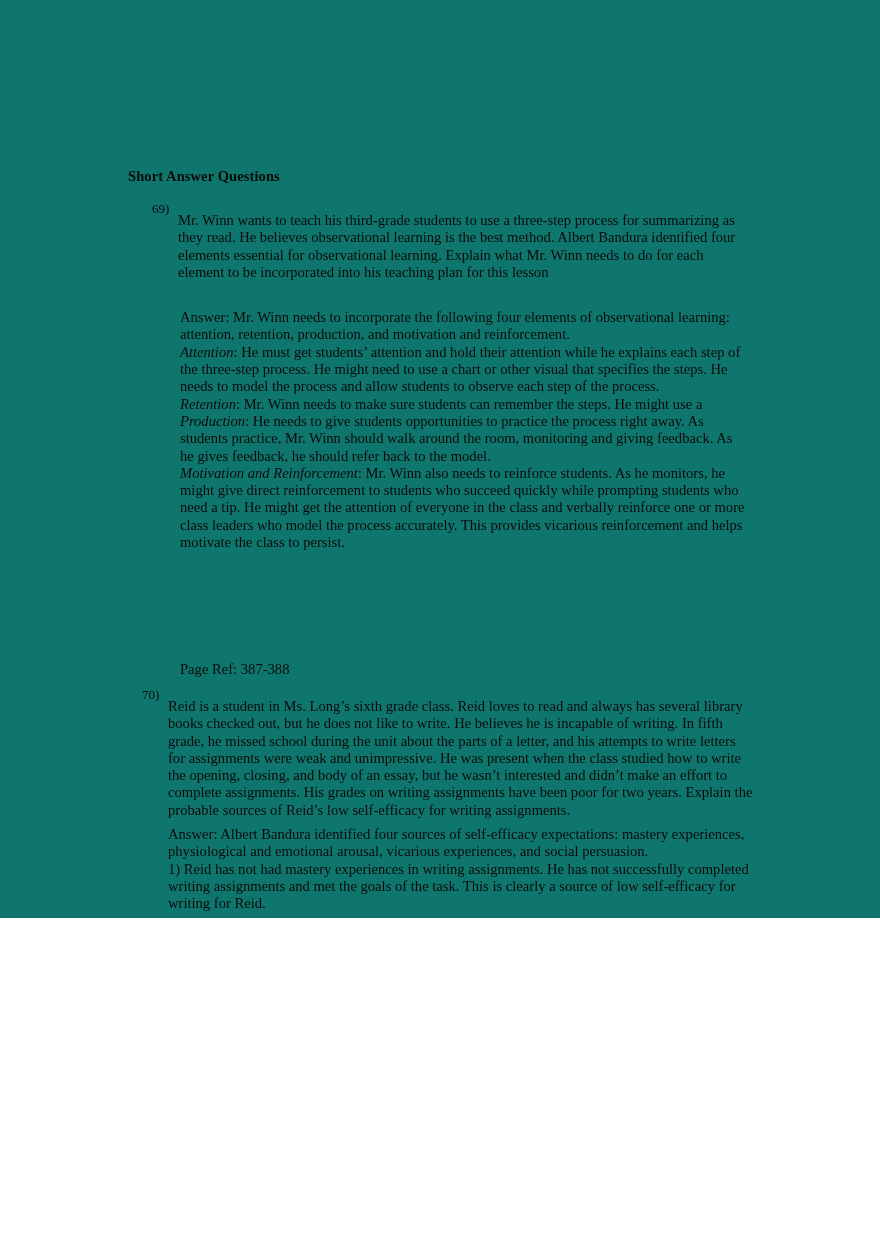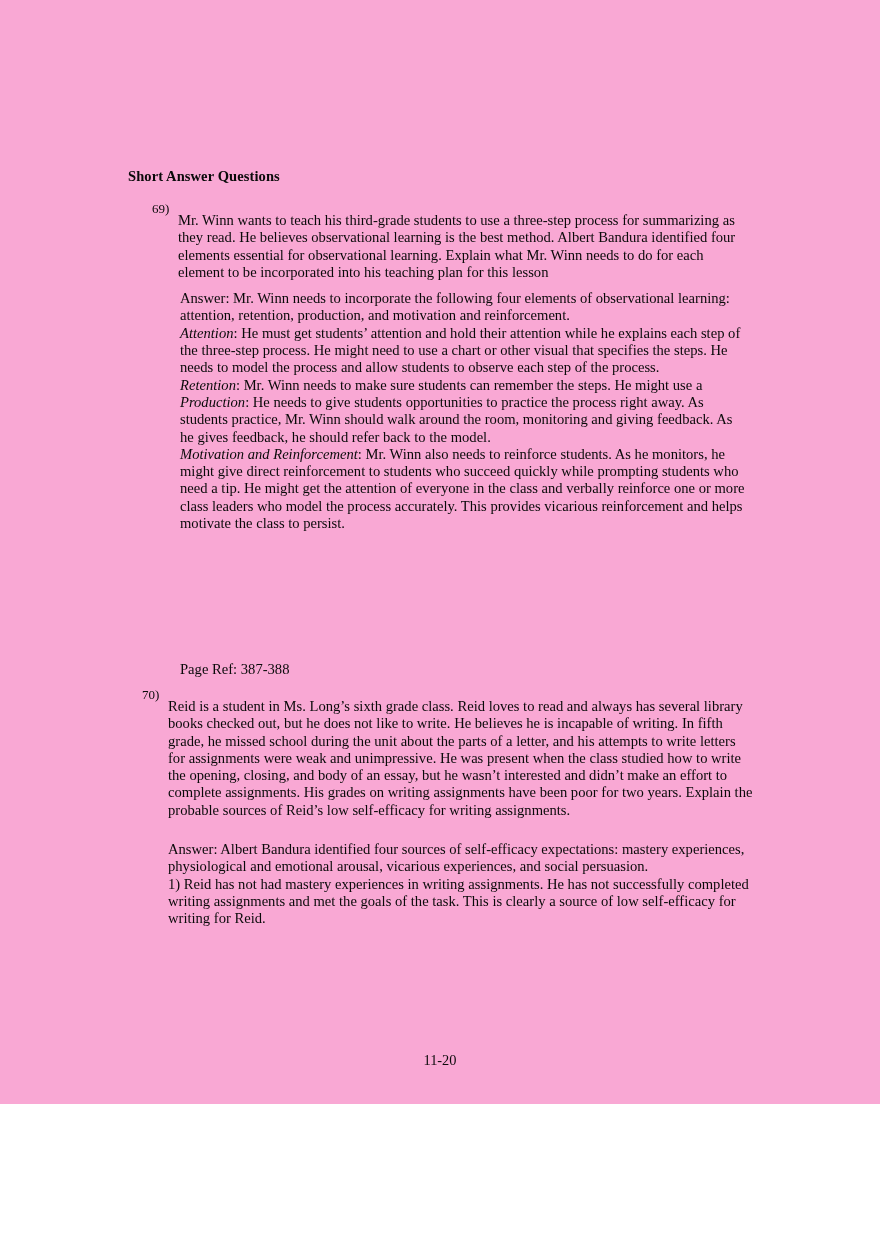--- a/index.html
+++ b/index.html
@@ -4,22 +4,22 @@
 <title>Short Answer Questions</title>
 <style>
   html, body {
     margin: 0;
     padding: 0;
     background: #ffffff;
   }
   .page {
     position: relative;
     width: 880px;
-    height: 1104px;
-    background: #f9a8d4;
+    height: 918px;
+    background: #0f766e;
     overflow: hidden;
     font-family: "Liberation Serif", "DejaVu Serif", serif;
     color: #0a0a0a;
   }
   .content {
     position: absolute;
     left: 0;
     top: 0;
     width: 880px;
   }
@@ -68,26 +68,26 @@
   #q70 .q-prompt { width: 588px; }
 
   
   .answer-block {
     font-size: 14.6px;
     line-height: 17.3px;
     text-align: left;
   }
   #q69 .answer-block {
     width: 566px;
-    margin-top: 9px;
+    margin-top: 28px;
     margin-left: 2px;
   }
   #q70 .answer-block {
     width: 590px;
-    margin-top: 22px;
+    margin-top: 7px;
     margin-left: 0px;
   }
   .answer-para {
     margin: 0;
   }
   .ital {
     font-style: italic;
   }
 
   

